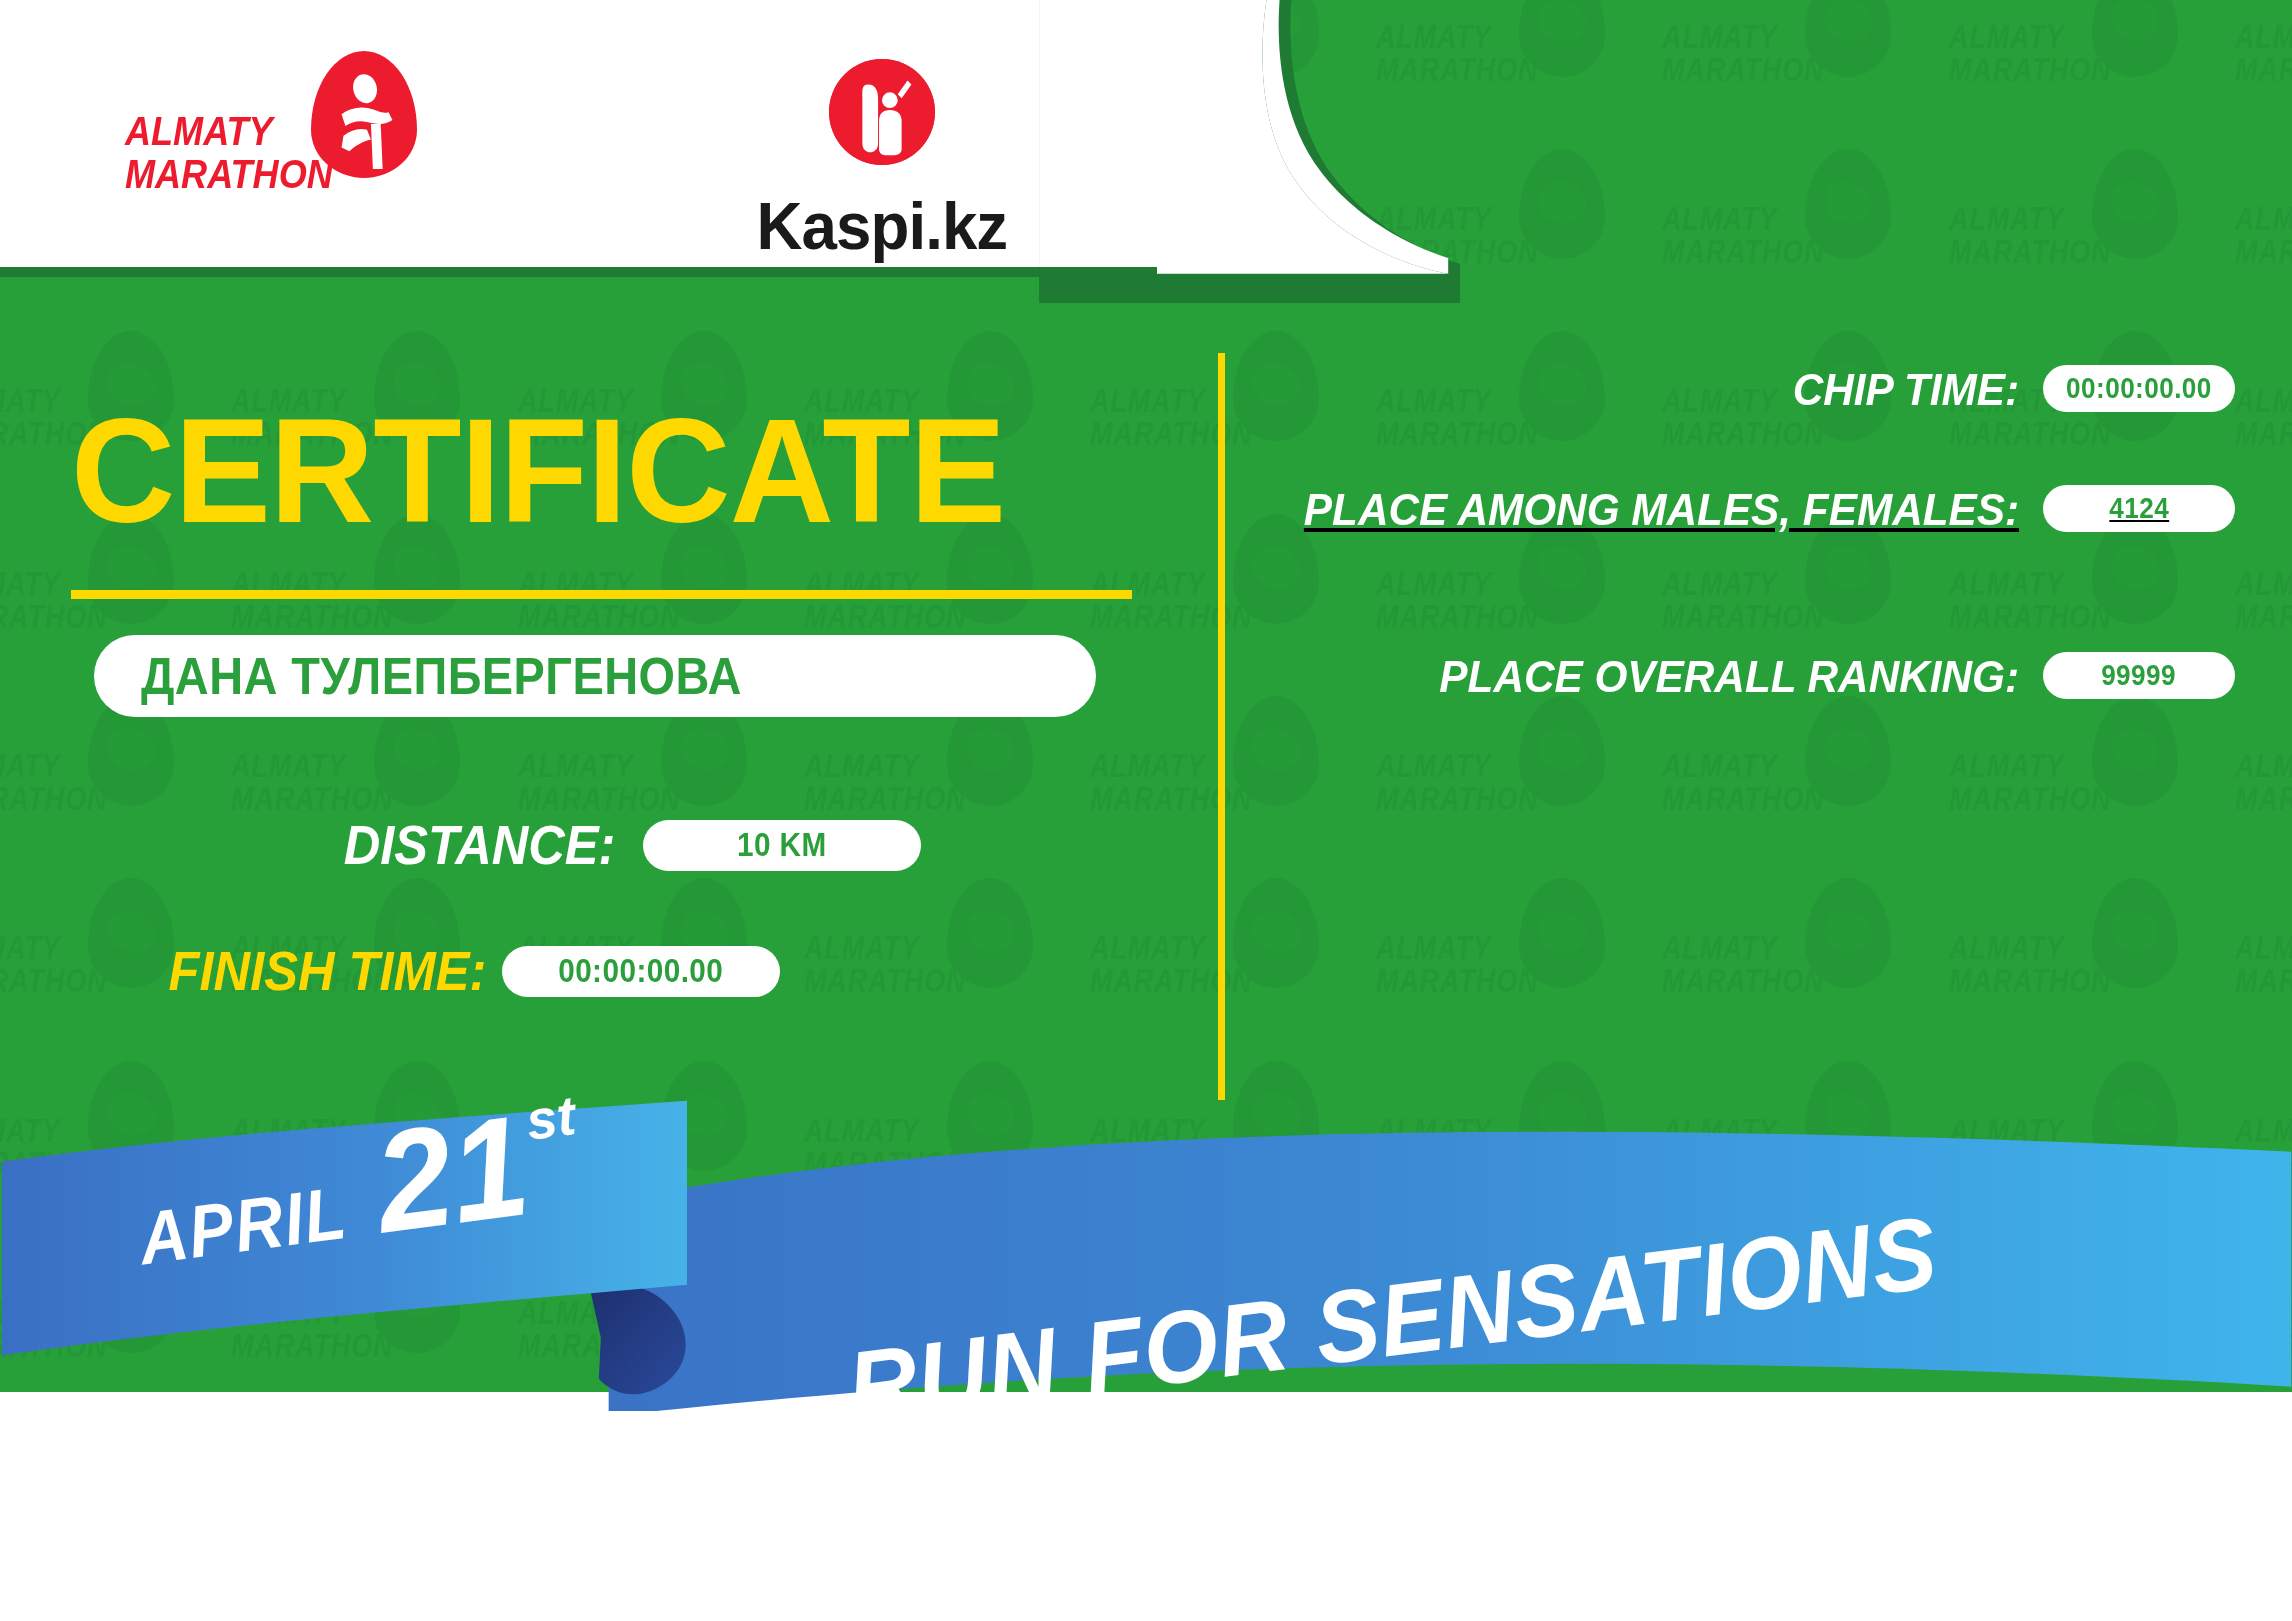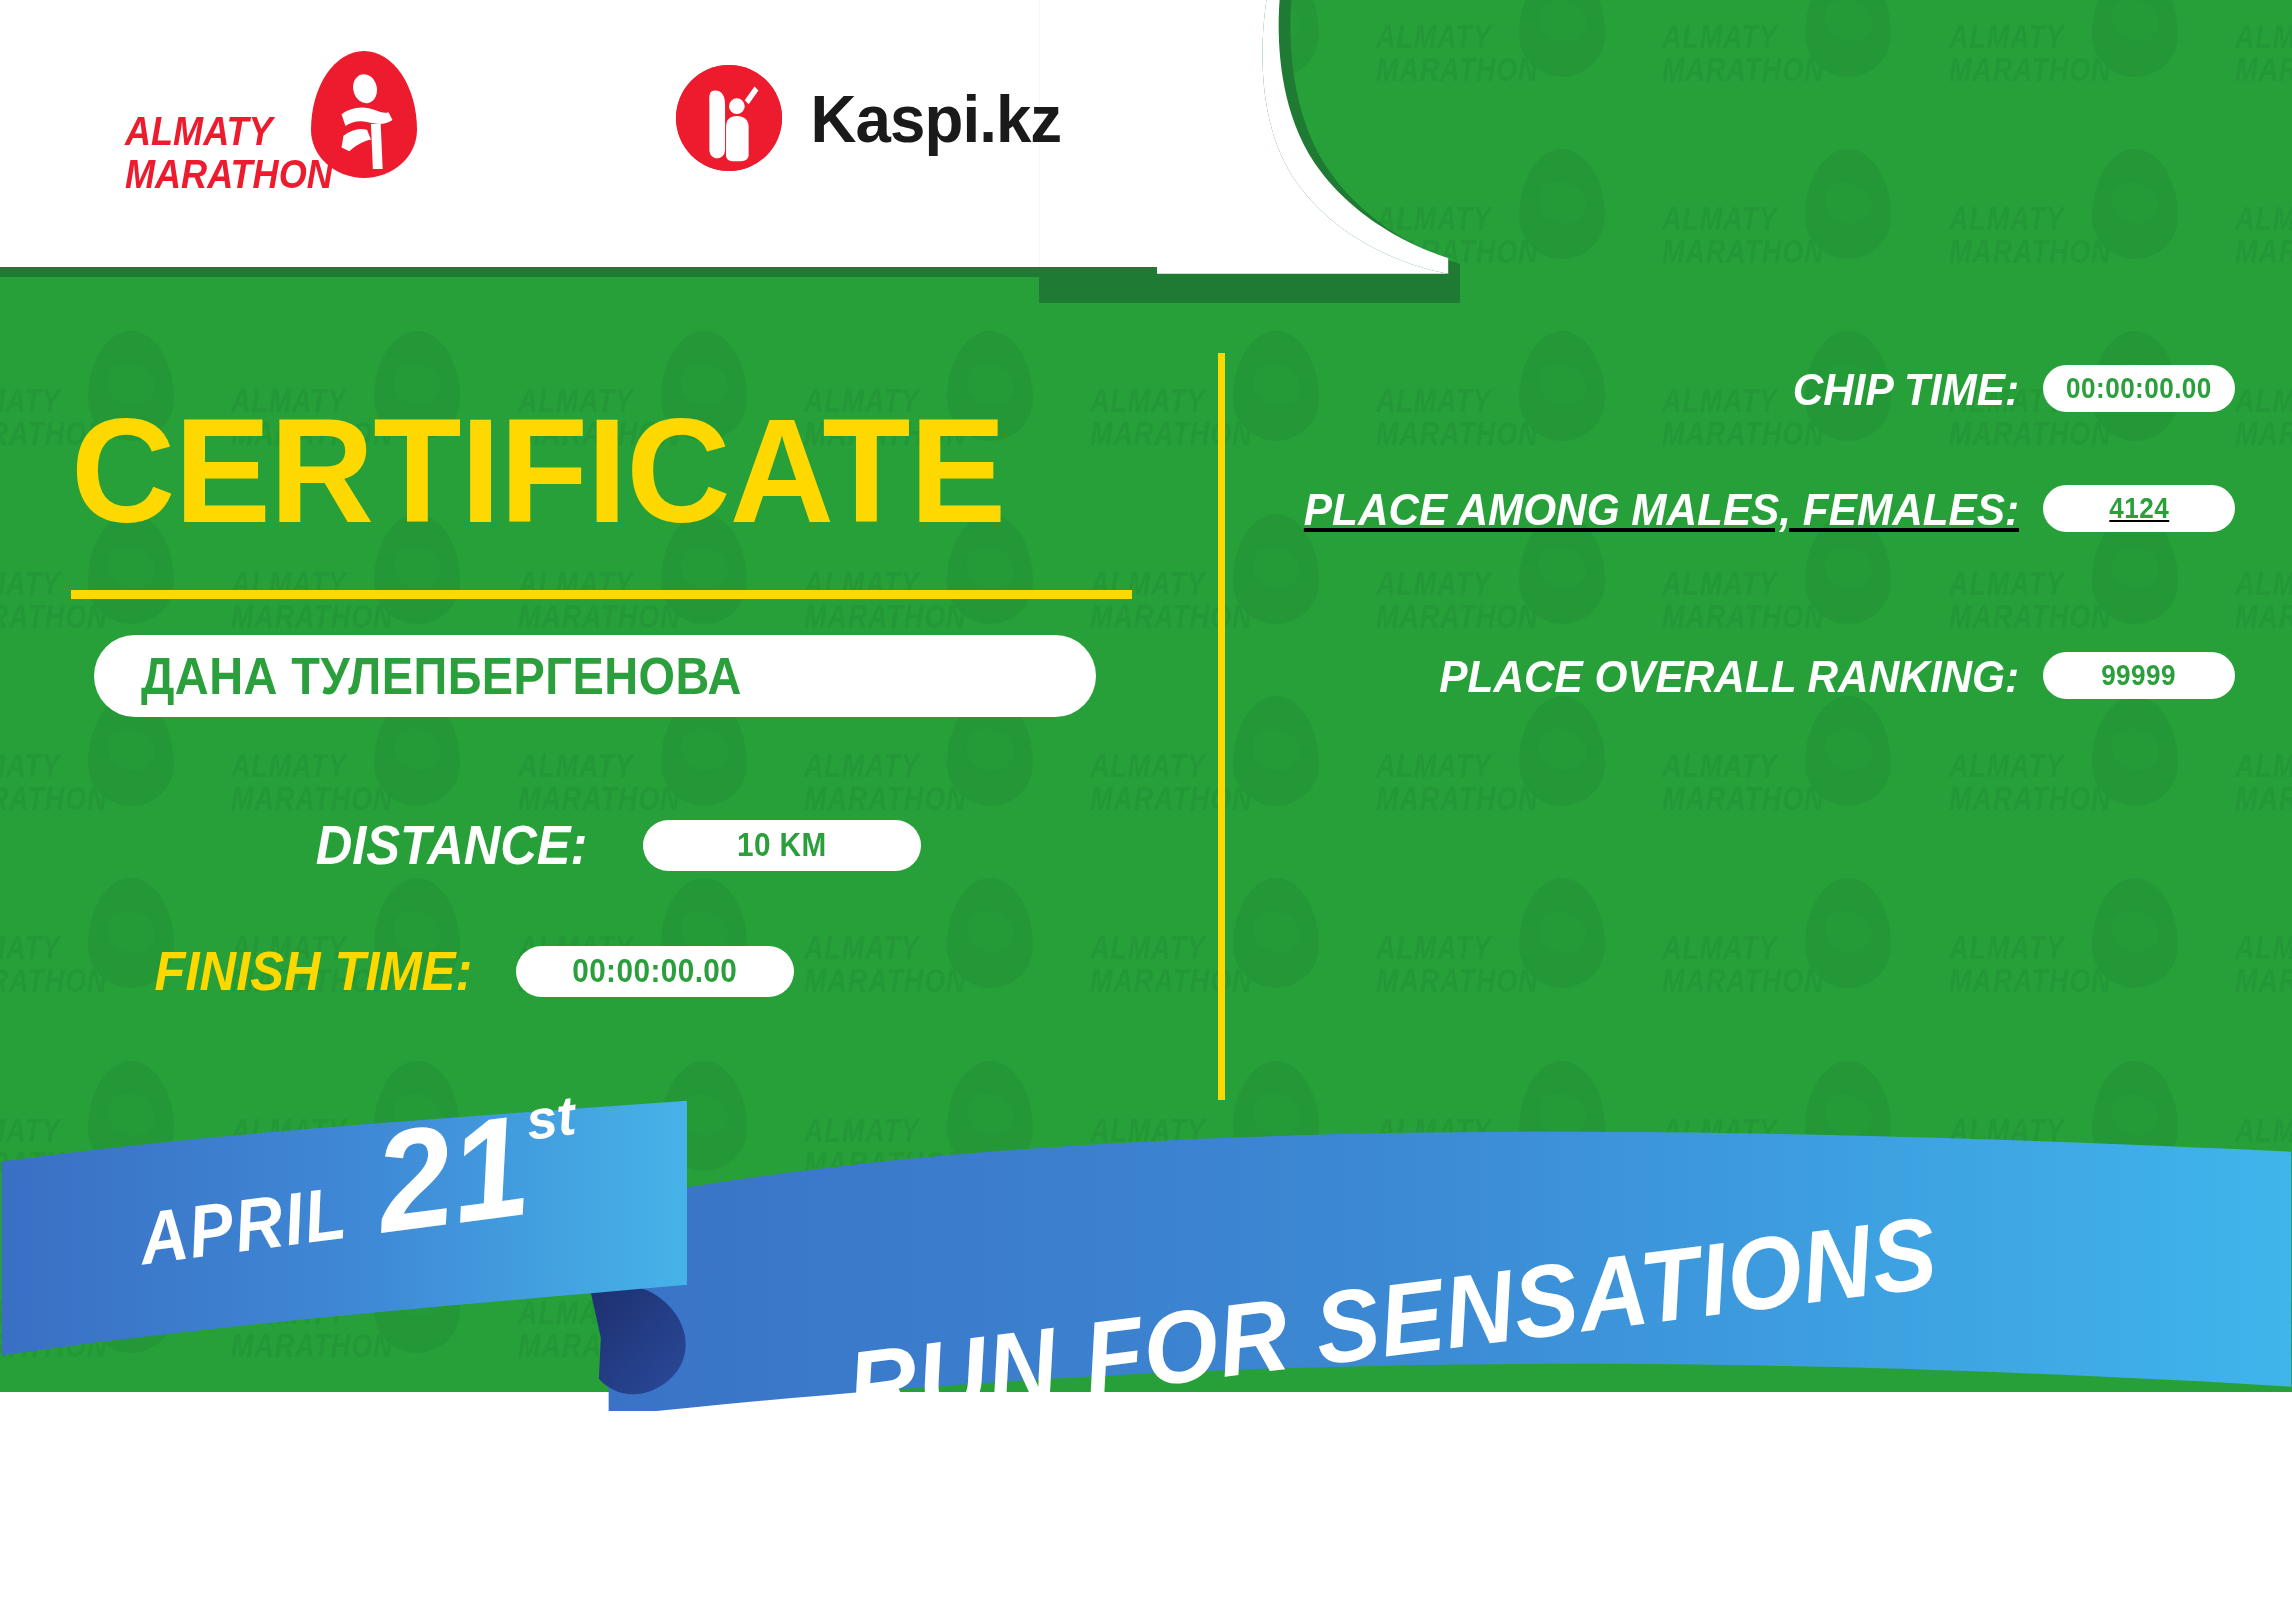--- a/index.html
+++ b/index.html
@@ -134,20 +134,21 @@
   }
 
   .kaspi-logo {
     position: absolute;
     left: 676px; top: 59px;
     width: 412px; height: 118px;
     z-index: 8;
     display: flex;
     align-items: center;
     gap: 21.6px;
+    flex-direction: column;
   }
   .kaspi-mark {
     position: relative;
     width: 106px; height: 106px;
     background: #ed1b2e;
     border-radius: 50%;
     flex: 0 0 auto;
   }
   .kaspi-text {
     color: #1a1a1a;
@@ -202,21 +203,20 @@
     font-family: "Liberation Sans Narrow", "Liberation Sans", sans-serif;
     transform: scaleX(.92);
     transform-origin: left center;
     white-space: nowrap;
   }
 
   .kv-row {
     position: absolute;
     display: flex;
     align-items: center;
-    gap: 28px;
   }
   .kv-label {
     font-size: 55px;
     font-weight: 900;
     font-style: italic;
     font-family: "Liberation Sans Narrow", "Liberation Sans", sans-serif;
     transform: scaleX(.92);
     transform-origin: right center;
     white-space: nowrap;
     text-align: right;

